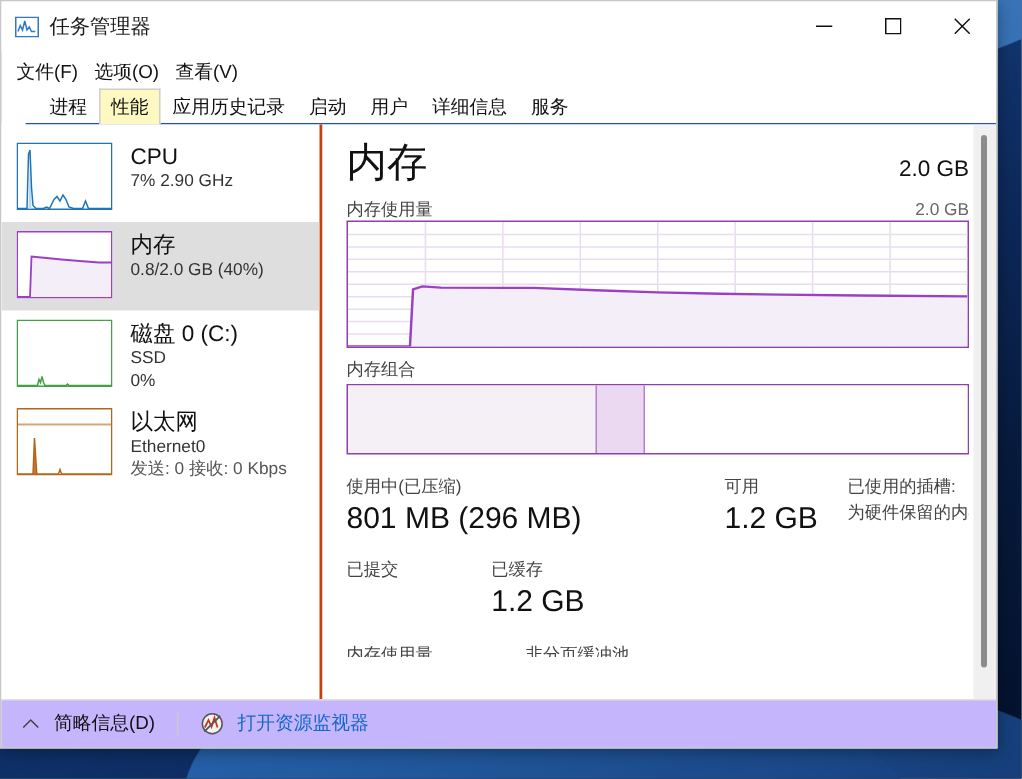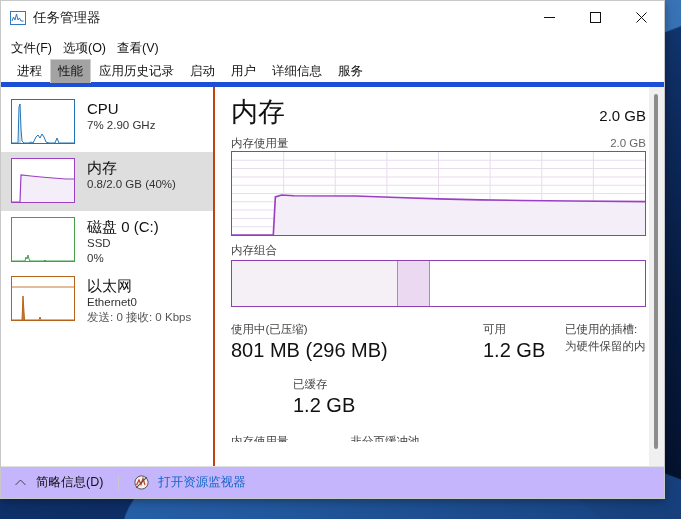--- a/index.html
+++ b/index.html
@@ -33,24 +33,24 @@
   .tb-icon svg{display:block;}
   .tb-title{font-size:13.5px;color:#1a1a1a;}
   .tb-spacer{flex:1;}
   .wbtn{width:46px;height:32px;display:flex;align-items:center;justify-content:center;}
   .wbtn svg{display:block;}
 
   .menubar{height:23px;display:flex;align-items:flex-end;padding-left:10px;gap:11px;flex:0 0 auto;}
   .menuitem{font-size:12.5px;color:#111;white-space:nowrap;}
 
   .tabstrip{height:25px;display:flex;align-items:flex-end;padding-left:8px;flex:0 0 auto;
-            border-bottom:5px solid #1d4ed8;background:#fff;}
+            border-bottom:1px solid #1d4ed8;background:#fff;margin-left:16px;}
   .tab{font-size:12.5px;color:#111;padding:3px 7px 4px 7px;line-height:16px;
        border:1px solid transparent;border-bottom:none;position:relative;top:1px;white-space:nowrap;}
-  .tab.active{border-color:#cfcfcf;background:#a3a3a3;}
+  .tab.active{border-color:#cfcfcf;background:#fef9c3;}
 
   .body{flex:1;display:flex;min-height:0;position:relative;}
 
   
   .sidebar{width:212px;flex:0 0 212px;background:#ffffff;border-right:2px solid #c2410c;
            padding-top:6px;overflow:hidden;}
   .si{display:flex;align-items:flex-start;padding:6px 6px 6px 10px;gap:12px;height:47px;box-sizing:content-box;}
   .si.sel{background:#dedede;}
   .si-thumb{width:64px;height:45px;flex:0 0 64px;background:#fff;box-sizing:border-box;}
   .si-thumb svg{display:block;width:100%;height:100%;}
@@ -275,20 +275,21 @@
         </div>
 
         <div class="stats">
           <div class="stats-left">
             <div class="sgroup">
               <div class="sg-label">使用中(已压缩)</div>
               <div class="sg-val">801 MB (296 MB)</div>
             </div>
             <div class="col2">
               <div class="sgroup">
+                <div class="sg-label">已提交</div>
               </div>
               <div class="sgroup">
                 <div class="sg-label">已缓存</div>
                 <div class="sg-val">1.2 GB</div>
               </div>
             </div>
             <div class="clip-row">
               <div class="col2">
                 <div class="sg-label">内存使用量</div>
                 <div class="sg-label">非分页缓冲池</div>

